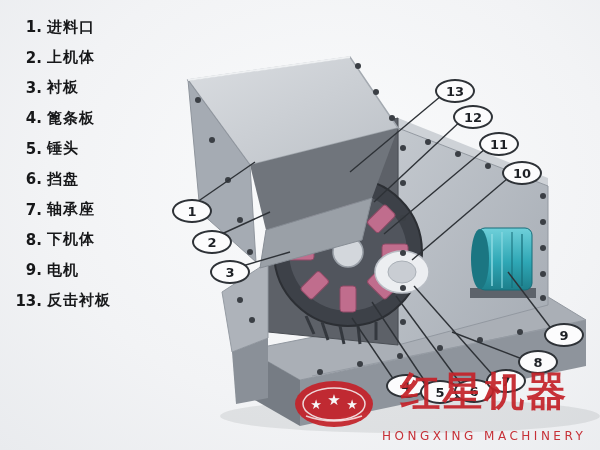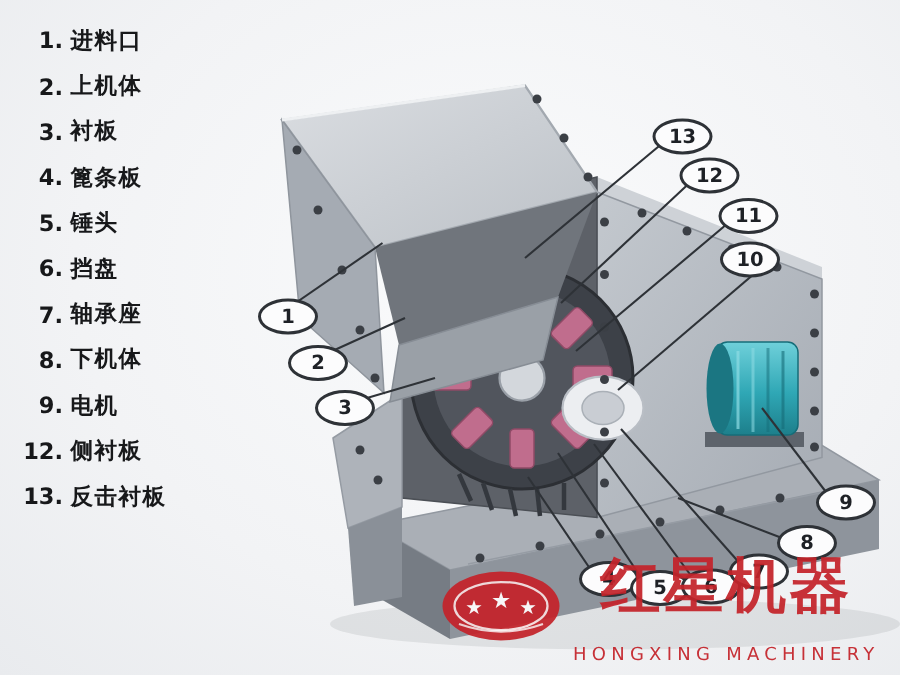--- a/index.html
+++ b/index.html
@@ -85,24 +85,20 @@
         <span class="no">7.</span>
         <span>轴承座</span>
       </li>
     <li>
         <span class="no">8.</span>
         <span>下机体</span>
       </li>
     <li>
         <span class="no">9.</span>
         <span>电机</span>
-      </li>
-    <li>
-        <span class="no">12.</span>
-        <span>侧衬板</span>
       </li>
     <li>
         <span class="no">13.</span>
         <span>反击衬板</span>
       </li>
   </ol>
 
   <svg class="machine" width="600" height="450" viewBox="0 0 600 450">
     <defs>
       <linearGradient id="gHopper" x1="0" y1="0" x2="1" y2="1">
@@ -246,21 +242,21 @@
 
   <div class="callout" style="left:172px;top:199px">1</div>
   <div class="callout" style="left:192px;top:230px">2</div>
   <div class="callout" style="left:210px;top:260px">3</div>
   <div class="callout" style="left:386px;top:374px">4</div>
   <div class="callout" style="left:420px;top:380px">5</div>
   <div class="callout" style="left:454px;top:379px">6</div>
   <div class="callout" style="left:486px;top:369px">7</div>
   <div class="callout" style="left:518px;top:350px">8</div>
   <div class="callout" style="left:544px;top:323px">9</div>
-  <div class="callout" style="left:480px;top:161px">10</div>
+  <div class="callout" style="left:502px;top:161px">10</div>
   <div class="callout" style="left:479px;top:132px">11</div>
   <div class="callout" style="left:453px;top:105px">12</div>
   <div class="callout" style="left:435px;top:79px">13</div>
 
   <div class="watermark">
     <svg class="logo-oval" width="84" height="52" viewBox="0 0 84 52">
       <ellipse cx="42" cy="26" rx="39" ry="23" fill="#c4232a"></ellipse>
       <ellipse cx="42" cy="26" rx="31" ry="16" fill="none" stroke="#ffffff" stroke-width="1.5" opacity=".85"></ellipse>
       <text x="24" y="31" font-size="13" fill="#ffffff" text-anchor="middle">★</text>
       <text x="42" y="27" font-size="15" fill="#ffffff" text-anchor="middle">★</text>

